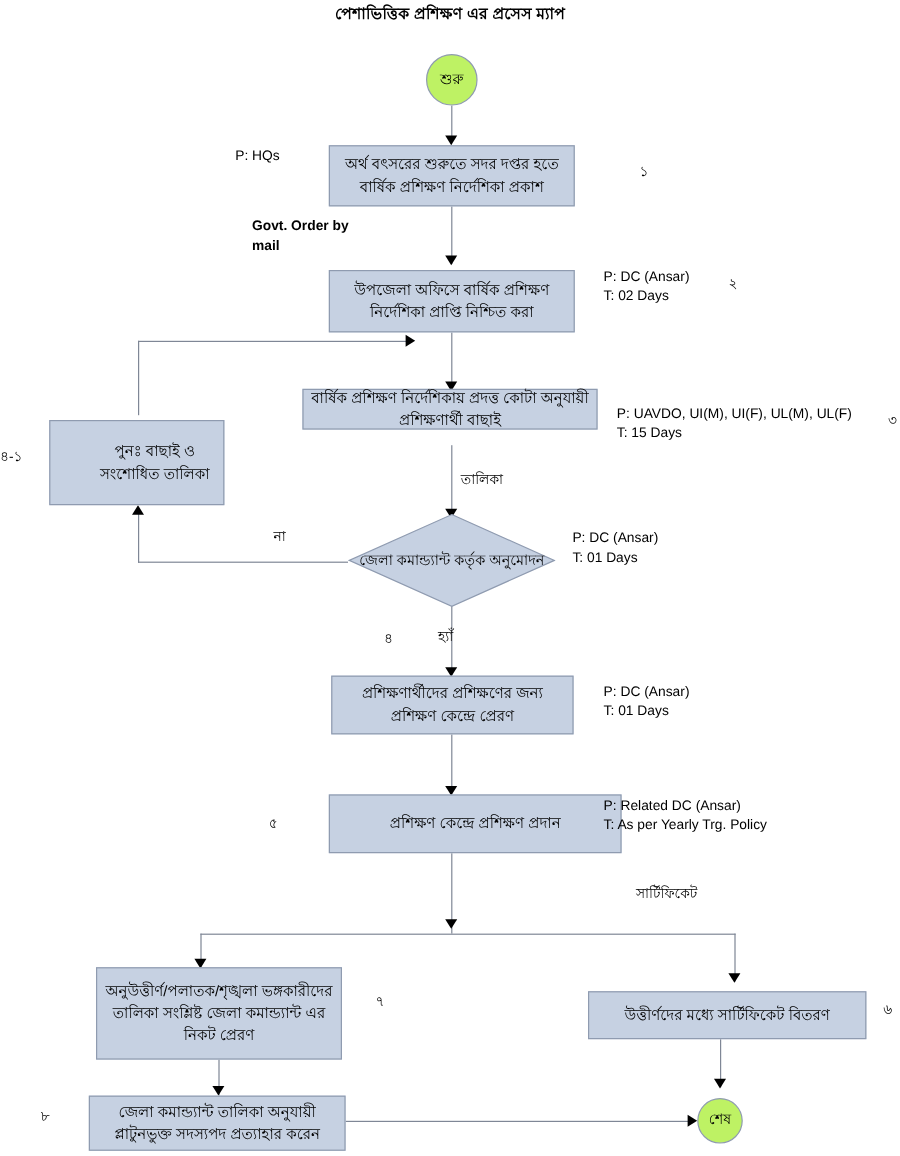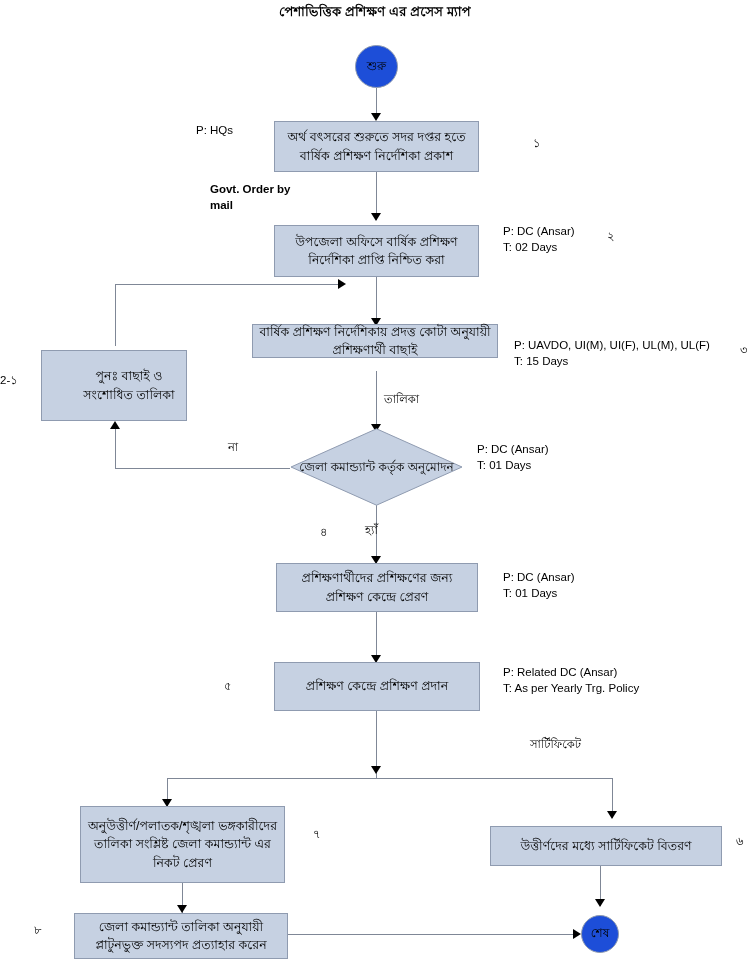--- a/index.html
+++ b/index.html
@@ -44,21 +44,21 @@
     display: flex;
     align-items: center;
     justify-content: center;
     padding: 2px 6px;
   }
   .node .txt { display: block; width: 100%; }
 
   .terminator {
     position: absolute;
     box-sizing: border-box;
-    background: #1d4ed8;
+    background: #bef264;
     border: 1px solid #8f9bb0;
     border-radius: 50%;
     color: #000;
     font-size: 12px;
     display: flex;
     align-items: center;
     justify-content: center;
   }
 
   .diamond-wrap {
@@ -205,21 +205,21 @@
     <div class="diamond-label">জেলা কমান্ড্যান্ট
 কর্তৃক
 অনুমোদন</div>
   </div>
 
   <div class="node" style="left:276px; top:563px; width:202px; height:49px;">
     <span class="txt">প্রশিক্ষণার্থীদের প্রশিক্ষণের জন্য
 প্রশিক্ষণ কেন্দ্রে প্রেরণ</span>
   </div>
 
-  <div class="node" style="left:274px; top:662px; width:206px; height:49px;">
+  <div class="node" style="left:274px; top:662px; width:244px; height:49px;">
     <span class="txt">প্রশিক্ষণ কেন্দ্রে প্রশিক্ষণ প্রদান</span>
   </div>
 
   <div class="node" style="left:80px; top:806px; width:205px; height:77px;">
     <span class="txt">অনুউত্তীর্ণ/পলাতক/শৃঙ্খলা
 ভঙ্গকারীদের তালিকা সংশ্লিষ্ট  জেলা
 কমান্ড্যান্ট এর নিকট প্রেরণ</span>
   </div>
 
   <div class="node" style="left:490px; top:826px; width:232px; height:40px;">
@@ -262,21 +262,21 @@
   <div class="edge-label" style="left:365px; top:522px;">হ্যাঁ</div>
 
   <div class="edge-label" style="left:530px; top:736px;">সার্টিফিকেট</div>
 
   <div class="seq" style="left:533px; top:135px;">১</div>
 
   <div class="seq" style="left:607px; top:228px;">২</div>
 
   <div class="seq" style="left:740px; top:342px;">৩</div>
 
-  <div class="seq" style="left:0px; top:372px;">2-১</div>
+  <div class="seq" style="left:0px; top:372px;">৪-১</div>
 
   <div class="seq" style="left:320px; top:524px;">৪</div>
 
   <div class="seq" style="left:224px; top:678px;">৫</div>
 
   <div class="seq" style="left:736px; top:833px;">৬</div>
 
   <div class="seq" style="left:313px; top:826px;">৭</div>
 
   <div class="seq" style="left:34px; top:922px;">৮</div>

